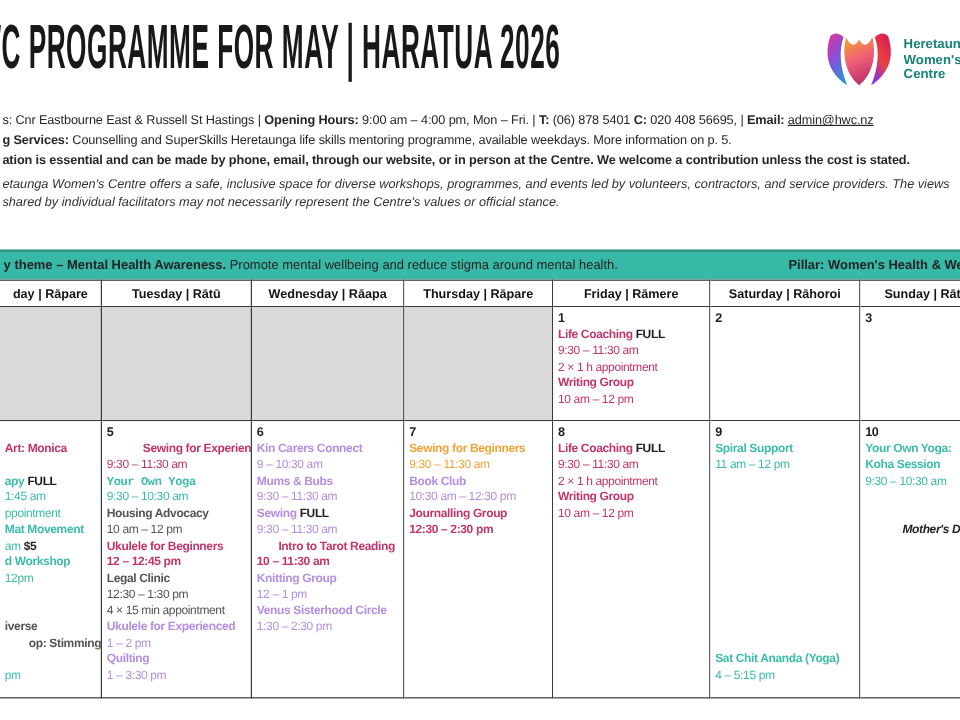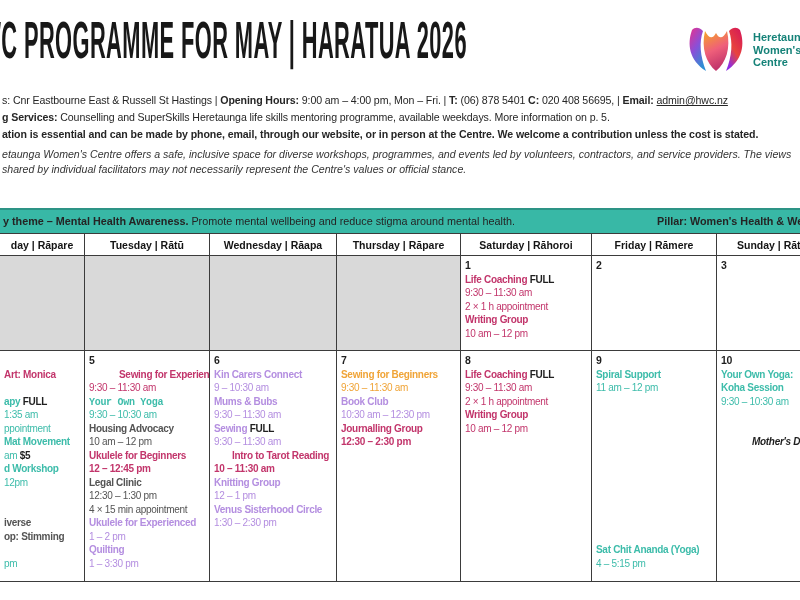--- a/index.html
+++ b/index.html
@@ -118,22 +118,22 @@
     <span class="b">y theme – Mental Health Awareness.</span><span> Promote mental wellbeing and reduce stigma around mental health.</span>
   </div>
   <div class="pillar">Pillar: Women's Health &amp; Wellbeing</div>
 </div>
 
 <div class="cal" id="calendar">
     <div class="day-h">day | Rāpare</div>
     <div class="day-h">Tuesday | Rātū</div>
     <div class="day-h">Wednesday | Rāapa</div>
     <div class="day-h">Thursday | Rāpare</div>
+    <div class="day-h">Friday | Rāmere</div>
     <div class="day-h">Saturday | Rāhoroi</div>
-    <div class="day-h">Friday | Rāmere</div>
     <div class="day-h sun last">Sunday | Rātapu</div>
     <div class="cal-cell gray"></div>
     <div class="cal-cell gray"></div>
     <div class="cal-cell gray"></div>
     <div class="cal-cell gray"></div>
     <div class="cal-cell">
       <div class="ln date">1</div>
       <div class="ln"><span class="b" style="color: rgb(194, 53, 107);">Life Coaching </span><span class="b" style="color: rgb(31, 31, 31);">FULL</span></div>
       <div class="ln"><span style="color: rgb(194, 53, 107);">9:30 – 11:30 am</span></div>
       <div class="ln"><span style="color: rgb(194, 53, 107);">2 × 1 h appointment</span></div>
@@ -144,30 +144,30 @@
       <div class="ln date">2</div>
     </div>
     <div class="cal-cell last">
       <div class="ln date">3</div>
     </div>
     <div class="cal-cell">
       <div class="ln date">&nbsp;</div>
       <div class="ln"><span class="b" style="color: rgb(194, 53, 107);">Art: Monica</span></div>
       <div class="ln">&nbsp;</div>
       <div class="ln"><span class="b" style="color: rgb(61, 188, 170);">apy </span><span class="b" style="color: rgb(31, 31, 31);">FULL</span></div>
-      <div class="ln"><span style="color: rgb(61, 188, 170);">1:35 am</span></div>
+      <div class="ln"><span style="color: rgb(61, 188, 170);">1:45 am</span></div>
       <div class="ln"><span style="color: rgb(61, 188, 170);">ppointment</span></div>
       <div class="ln"><span class="b" style="color: rgb(61, 188, 170);">Mat Movement</span></div>
       <div class="ln"><span style="color: rgb(61, 188, 170);">am </span><span class="b" style="color: rgb(31, 31, 31);">$5</span></div>
       <div class="ln"><span class="b" style="color: rgb(61, 188, 170);">d Workshop</span></div>
       <div class="ln"><span style="color: rgb(61, 188, 170);">12pm</span></div>
       <div class="ln">&nbsp;</div>
       <div class="ln">&nbsp;</div>
       <div class="ln"><span class="b" style="color: rgb(84, 84, 84);">iverse</span></div>
-      <div class="ln"><span class="b" style="color: rgb(84, 84, 84);">op: Stimming</span></div>
+      <div class="ln"><span class="b" style="color: rgb(84, 84, 84); margin-left: 20px;">op: Stimming</span></div>
       <div class="ln">&nbsp;</div>
       <div class="ln"><span style="color: rgb(61, 188, 170);">pm</span></div>
     </div>
     <div class="cal-cell">
       <div class="ln date">5</div>
       <div class="ln"><span class="b" style="color: rgb(194, 53, 107); padding-left: 30px;">Sewing for Experienced</span></div>
       <div class="ln"><span style="color: rgb(194, 53, 107);">9:30 – 11:30 am</span></div>
       <div class="ln"><span class="b" style="color: rgb(61, 188, 170); font-family: Liberation Mono, monospace;">Your Own Yoga</span></div>
       <div class="ln"><span style="color: rgb(61, 188, 170);">9:30 – 10:30 am</span></div>
       <div class="ln"><span class="b" style="color: rgb(84, 84, 84);">Housing Advocacy</span></div>

